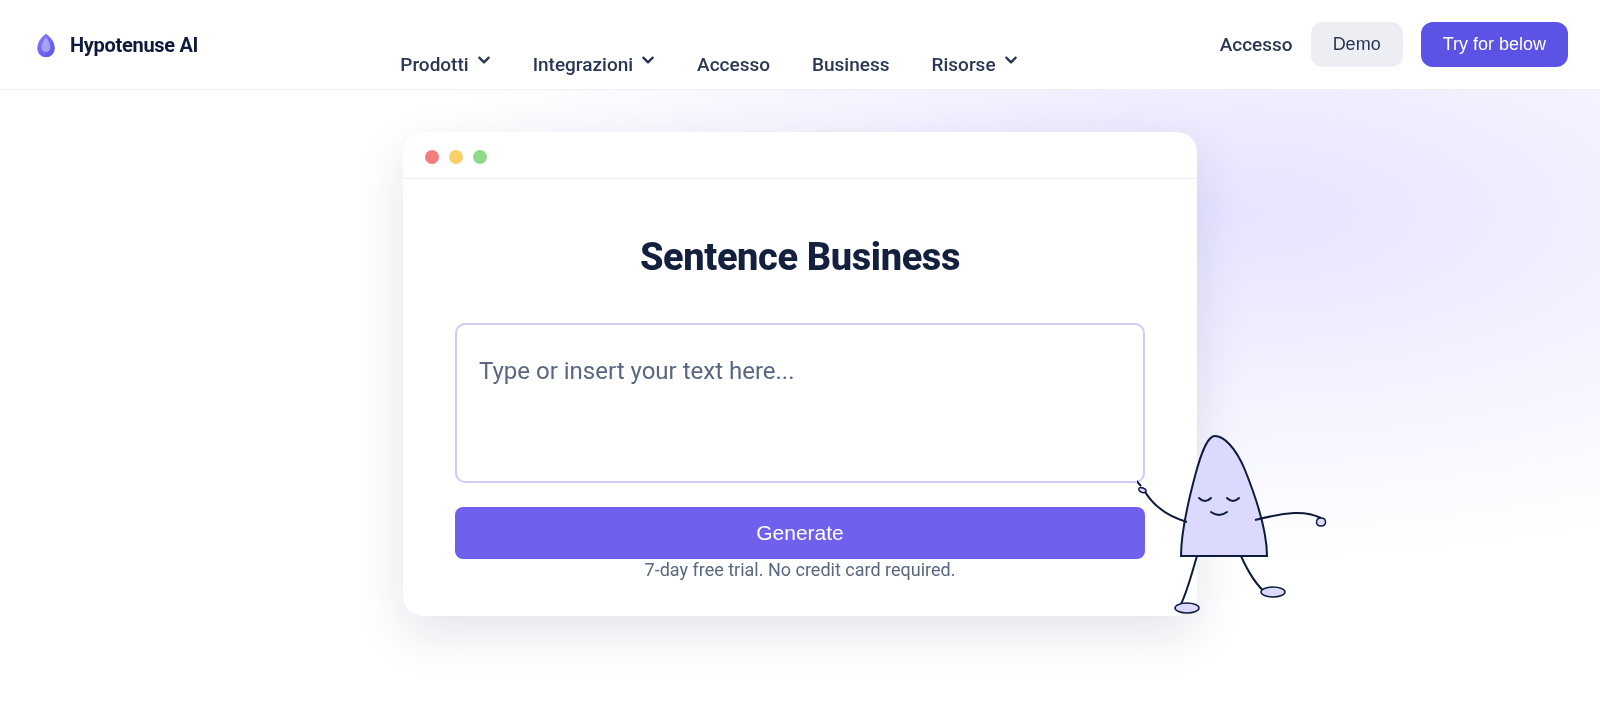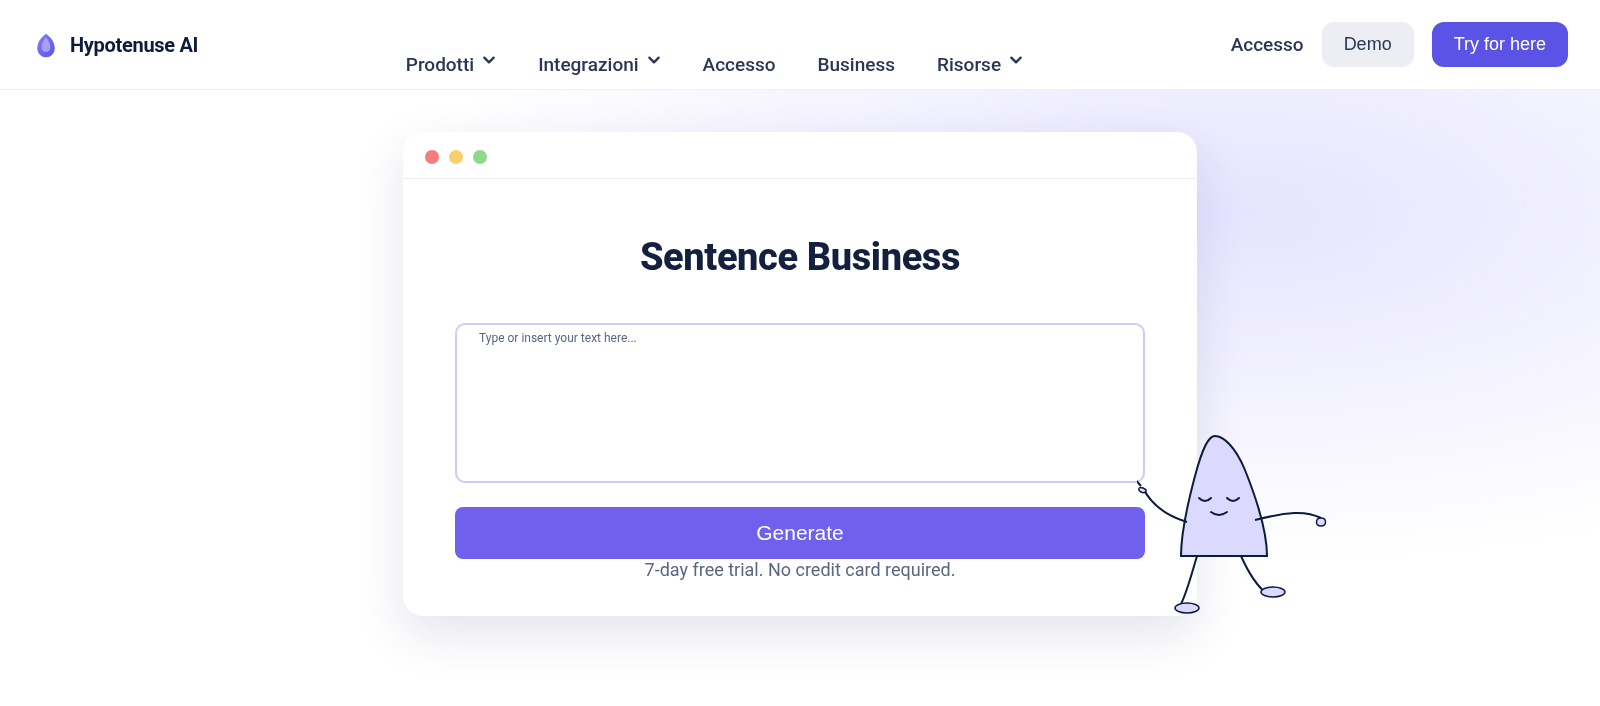--- a/index.html
+++ b/index.html
@@ -147,22 +147,22 @@
       margin-top: 12px;
       font-size: 21px;
       color: #5a6782;
     }
     .text-input {
       margin-top: 44px;
       width: 100%;
       height: 160px;
       border: 2px solid #cfcaf8;
       border-radius: 10px;
-      padding: 6px 22px;
-      font-size: 12px;
+      padding: 32px 22px;
+      font-size: 24px;
       color: #2a3754;
       resize: none;
       outline: none;
       font-family: inherit;
       display: block;
     }
     .text-input::placeholder { color: #5a6782; }
     .gen-btn {
       margin-top: 24px;
       width: 100%;
@@ -241,21 +241,21 @@
         <svg viewBox="0 0 12 12" width="14" height="14">
             <path d="M2 4l4 4 4-4" fill="none" stroke="#2a3754" stroke-width="2" stroke-linecap="round" stroke-linejoin="round"></path>
           </svg>
       </span>
     </div>
   </nav>
 
   <div class="actions">
     <span class="link-plain">Accesso</span>
     <button class="btn btn-demo">Demo</button>
-    <button class="btn btn-primary">Try for here</button>
+    <button class="btn btn-primary">Try for below</button>
   </div>
 </header>
 
 <div class="hero-bg"></div>
 
 <div class="card-wrap">
   <div class="card">
     <div class="card-chrome">
       <span class="dot dot-red"></span>
       <span class="dot dot-yellow"></span>

